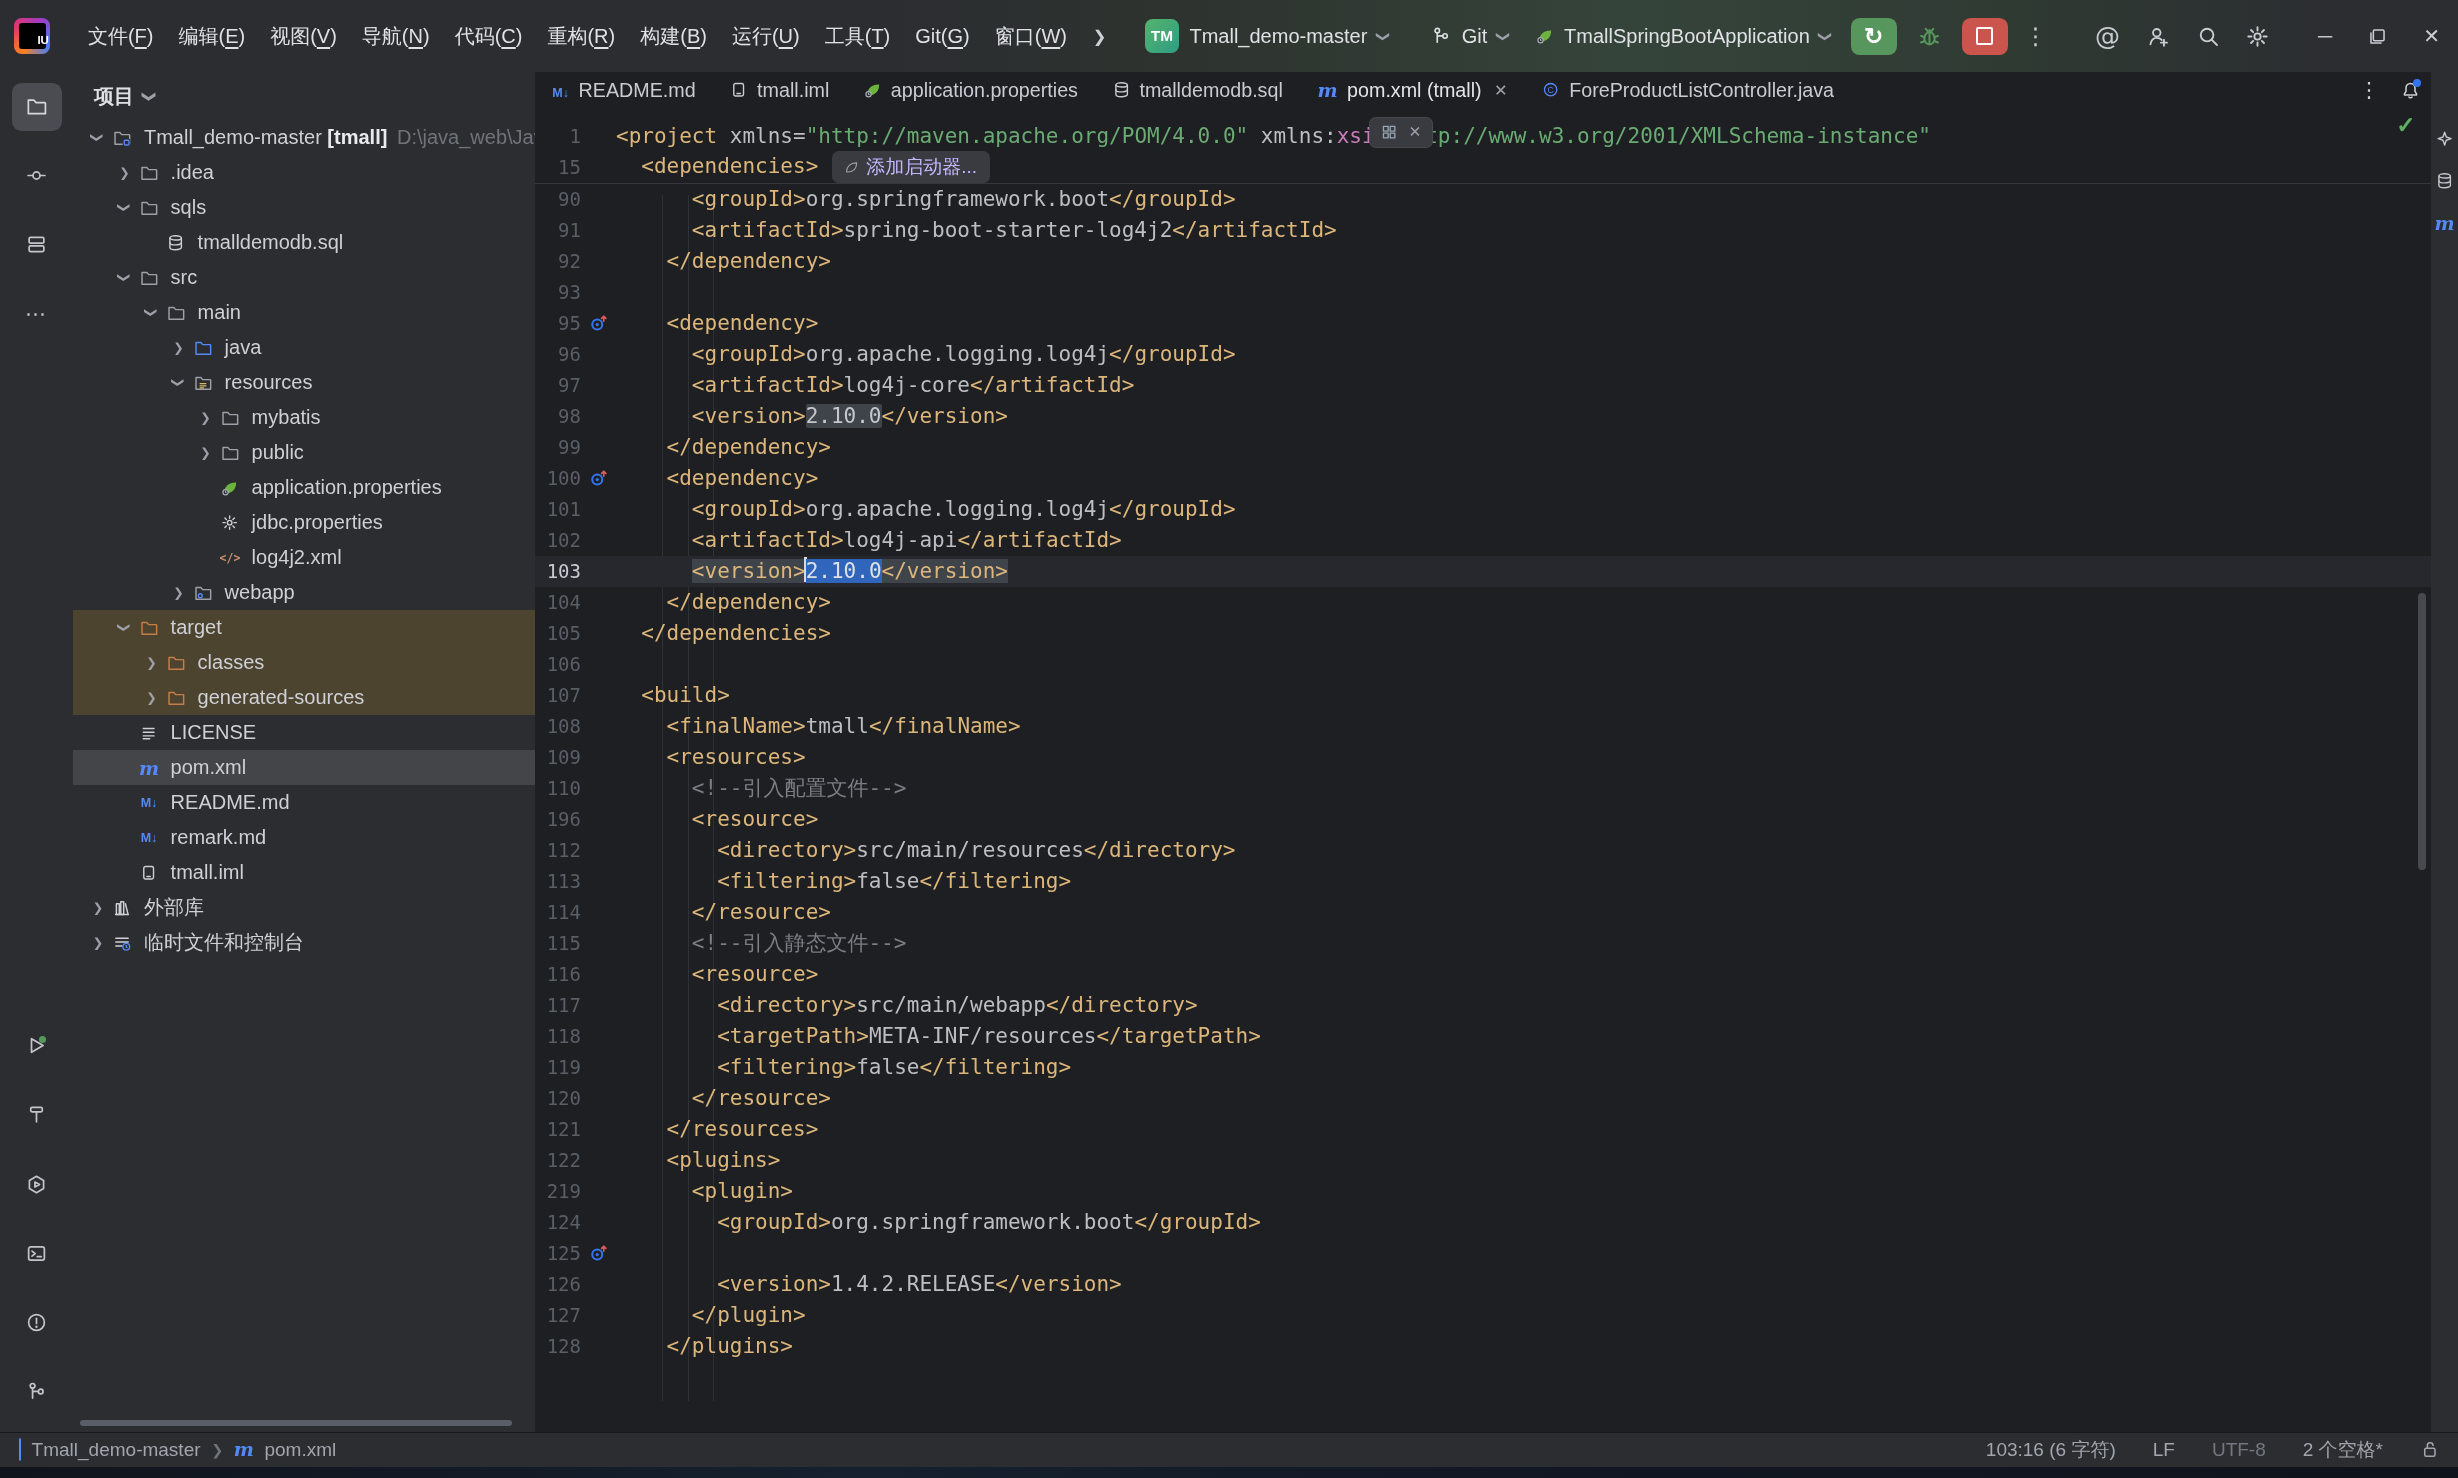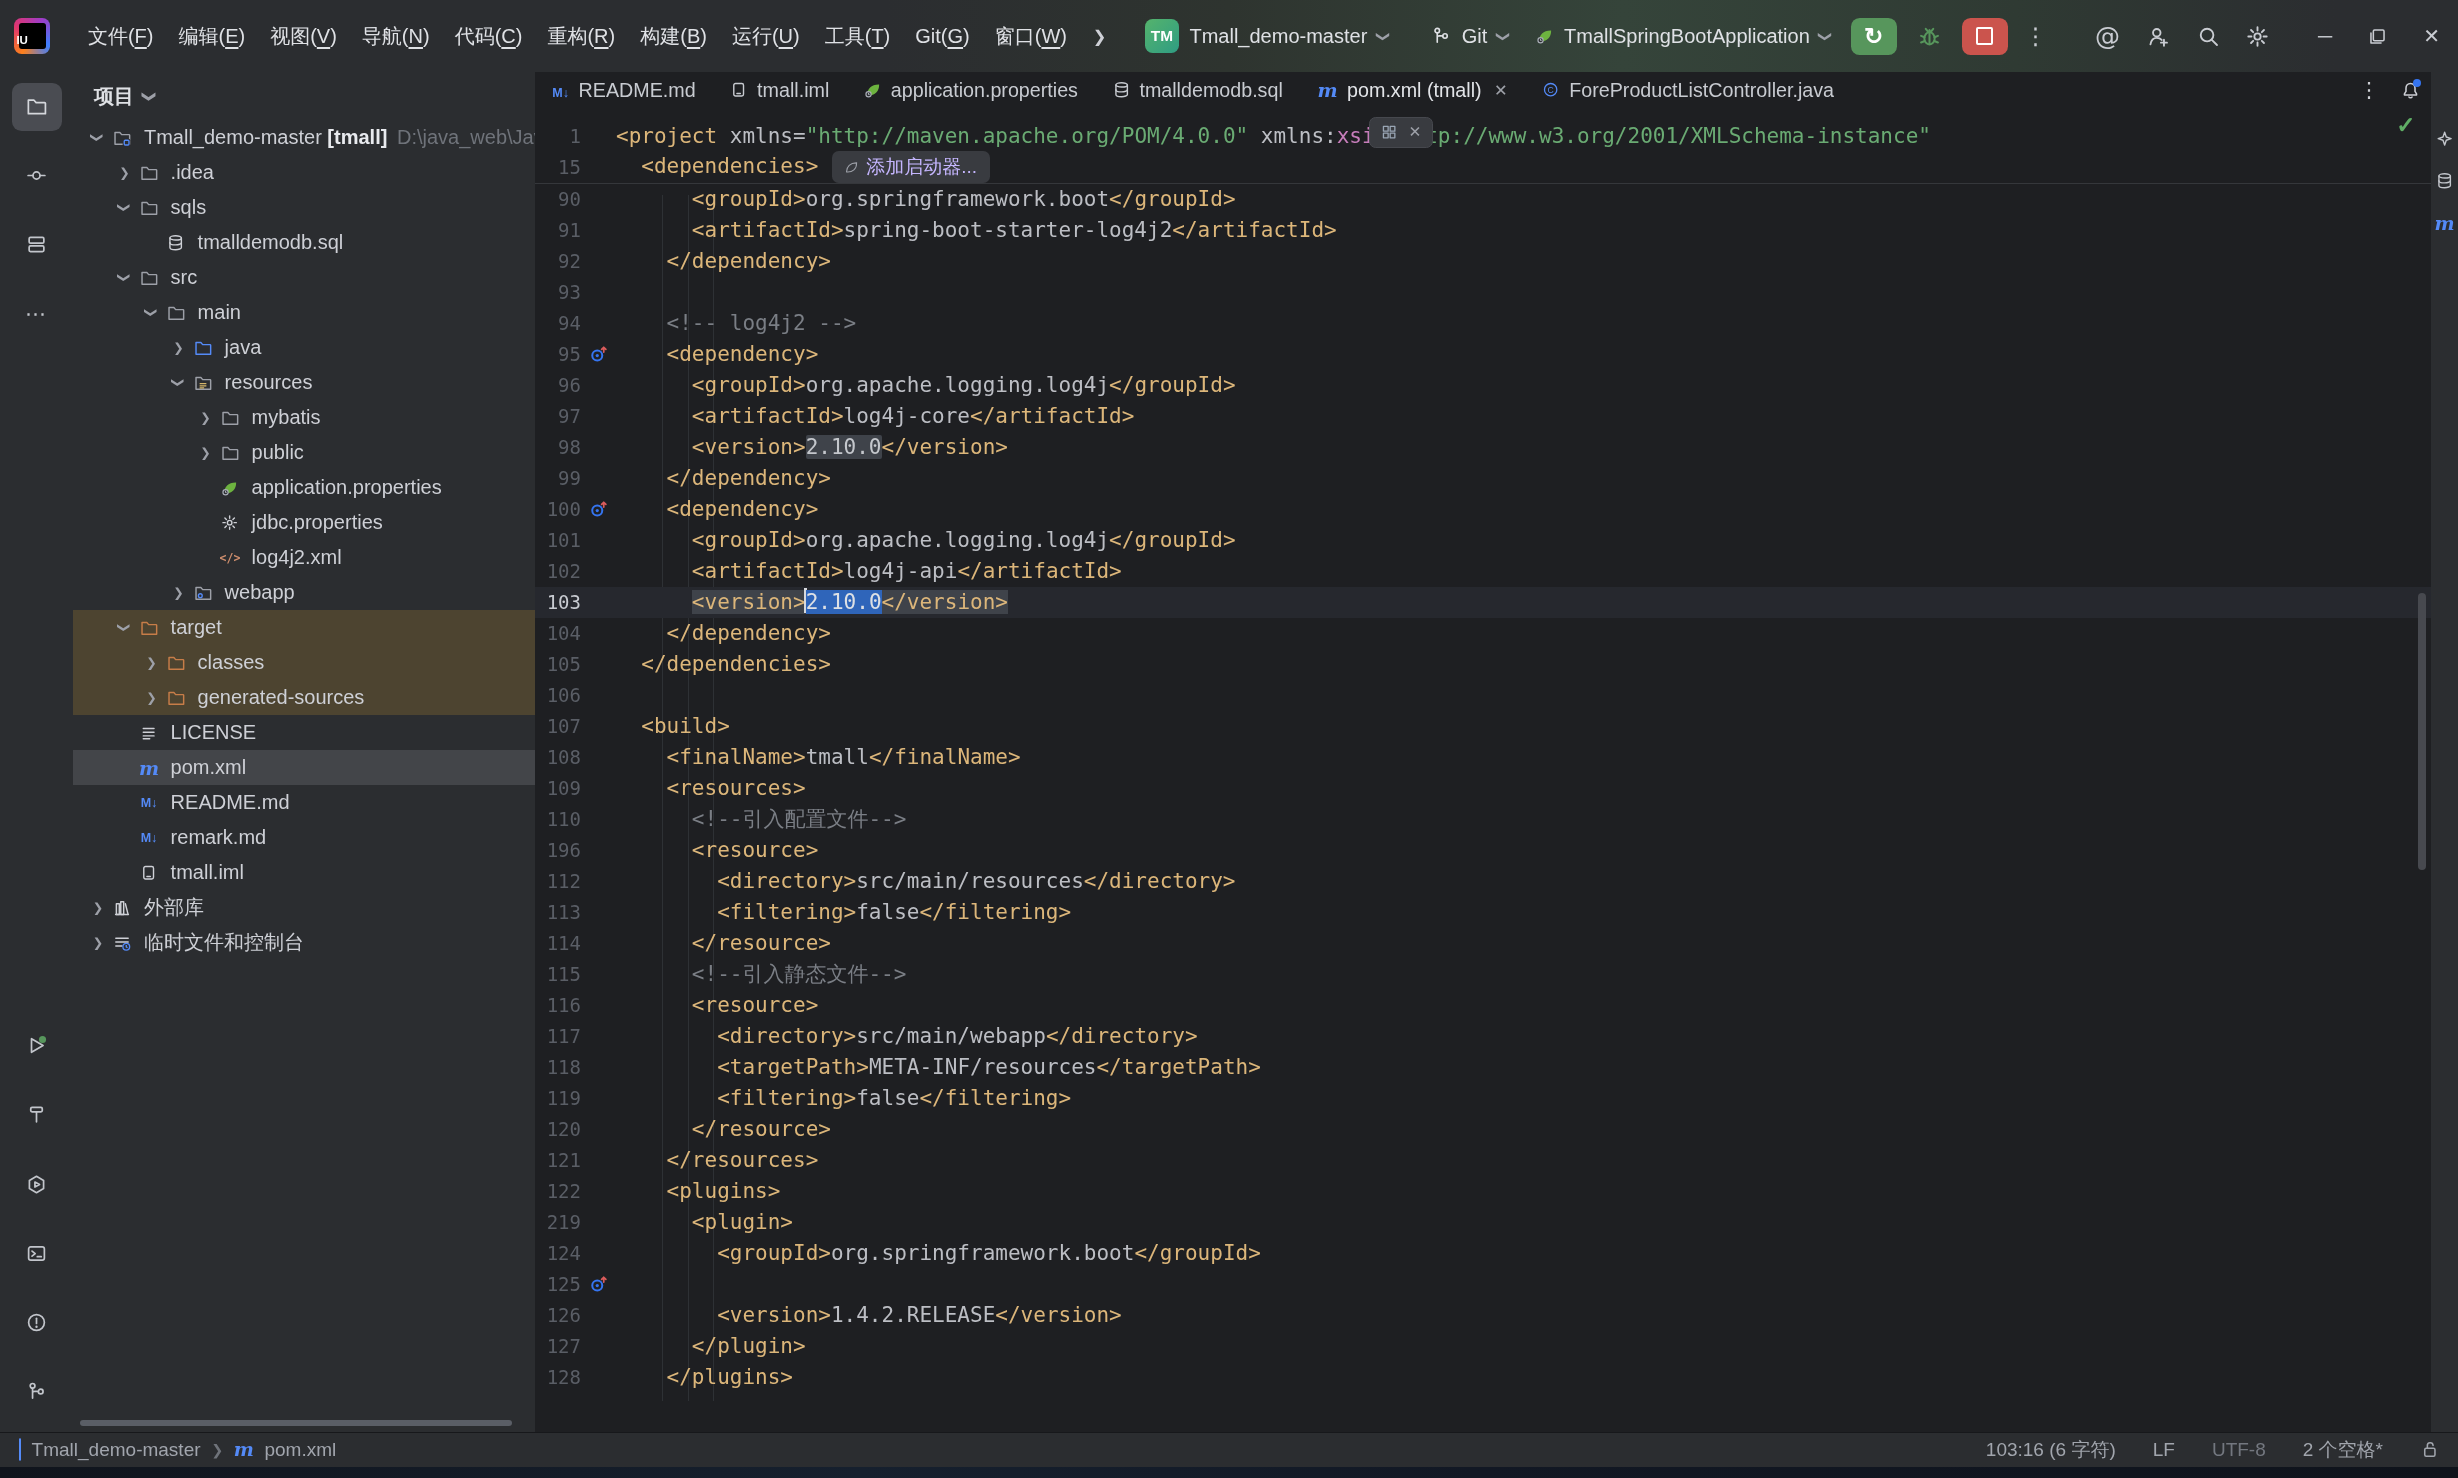--- a/index.html
+++ b/index.html
@@ -6,21 +6,21 @@
   .app{position:relative;width:2458px;height:1479px;background:#1e1f22;overflow:hidden;
        font-family:"Liberation Sans",sans-serif;color:#ced0d6;-webkit-font-smoothing:antialiased;}
   svg{display:block}
   
   .topbar{position:absolute;top:0;left:0;right:0;height:72px;display:flex;align-items:center;
     background:linear-gradient(90deg,#2b2d30 0%,#2b2d30 36%,#2e342f 50%,#35443a 66%,#2f3a33 82%,#2b2d30 95%);
     border-bottom:1px solid #17181b;}
   .logo{width:36px;height:36px;border-radius:7.7px;margin:0 25px 0 14.4px;position:relative;flex:none;
     background:conic-gradient(from 210deg,#fc801d,#e0356f,#9f3cc7,#3d7eff,#fc801d);}
   .logo i{position:absolute;inset:4.8px;background:#000;border-radius:2.9px;}
-  .logo b{position:absolute;left:2px;bottom:7.7px;color:#fff;font:bold 11.5px/1 "Liberation Sans",sans-serif;font-style:normal;z-index:2;text-align:right;}
+  .logo b{position:absolute;left:23px;bottom:7.7px;color:#fff;font:bold 11.5px/1 "Liberation Sans",sans-serif;font-style:normal;z-index:2;text-align:right;}
   .menus{display:flex;align-items:center;}
   .menu-item{padding:7.7px 12.5px;font-size:20px;color:#dfe1e5;border-radius:6.7px;white-space:nowrap;}
   .menu-item u{text-decoration:underline;text-underline-offset:3.8px;}
   .ovf{color:#ced0d6;font-size:16.3px;padding:0 13.4px;}
   .widget{display:flex;align-items:center;gap:10.6px;font-size:20px;color:#dfe1e5;white-space:nowrap;}
   .tm-badge{width:34px;height:34px;border-radius:7.7px;text-align:center;flex:none;
     background:linear-gradient(135deg,#55b36c,#2f9d83);color:#fff;font:bold 15.4px/34px "Liberation Sans",sans-serif;}
   .chev{display:inline-block;color:#9da0a8;font-size:13.4px;transform:rotate(90deg);}
   .spacer{flex:1 1 auto;}
   .tbtn{display:flex;align-items:center;justify-content:center;border-radius:8.6px;flex:none;}
@@ -595,25 +595,20 @@
           <span class="gut">92</span>
           <span class="gicon"></span>
           <pre class="code" style="margin:0"><span class="tk-tag">    &lt;/dependency&gt;</span></pre>
         </div>
         <div class="eline">
           <span class="gut">93</span>
           <span class="gicon"></span>
           <pre class="code" style="margin:0"></pre>
         </div>
         <div class="eline">
-          <span class="gut">94</span>
-          <span class="gicon"></span>
-          <pre class="code" style="margin:0"><span class="tk-cmt">    &lt;!-- log4j2 --&gt;</span></pre>
-        </div>
-        <div class="eline">
           <span class="gut">95</span>
           <span class="gicon">
             <svg width="20" height="20" viewBox="0 0 16 16" fill="none">
               <circle cx="6.6" cy="9.2" r="4" stroke="#3574f0" stroke-width="1.6"></circle>
               <circle cx="6.6" cy="9.2" r="1.3" fill="#3574f0"></circle>
               <path d="M11.8 6.4V2.6M11.8 2.6l-1.7 1.7M11.8 2.6l1.7 1.7" stroke="#db5c5c" stroke-width="1.4" stroke-linecap="round"></path>
             </svg>
           </span>
           <pre class="code" style="margin:0"><span class="tk-tag">    &lt;dependency&gt;</span></pre>
         </div>

